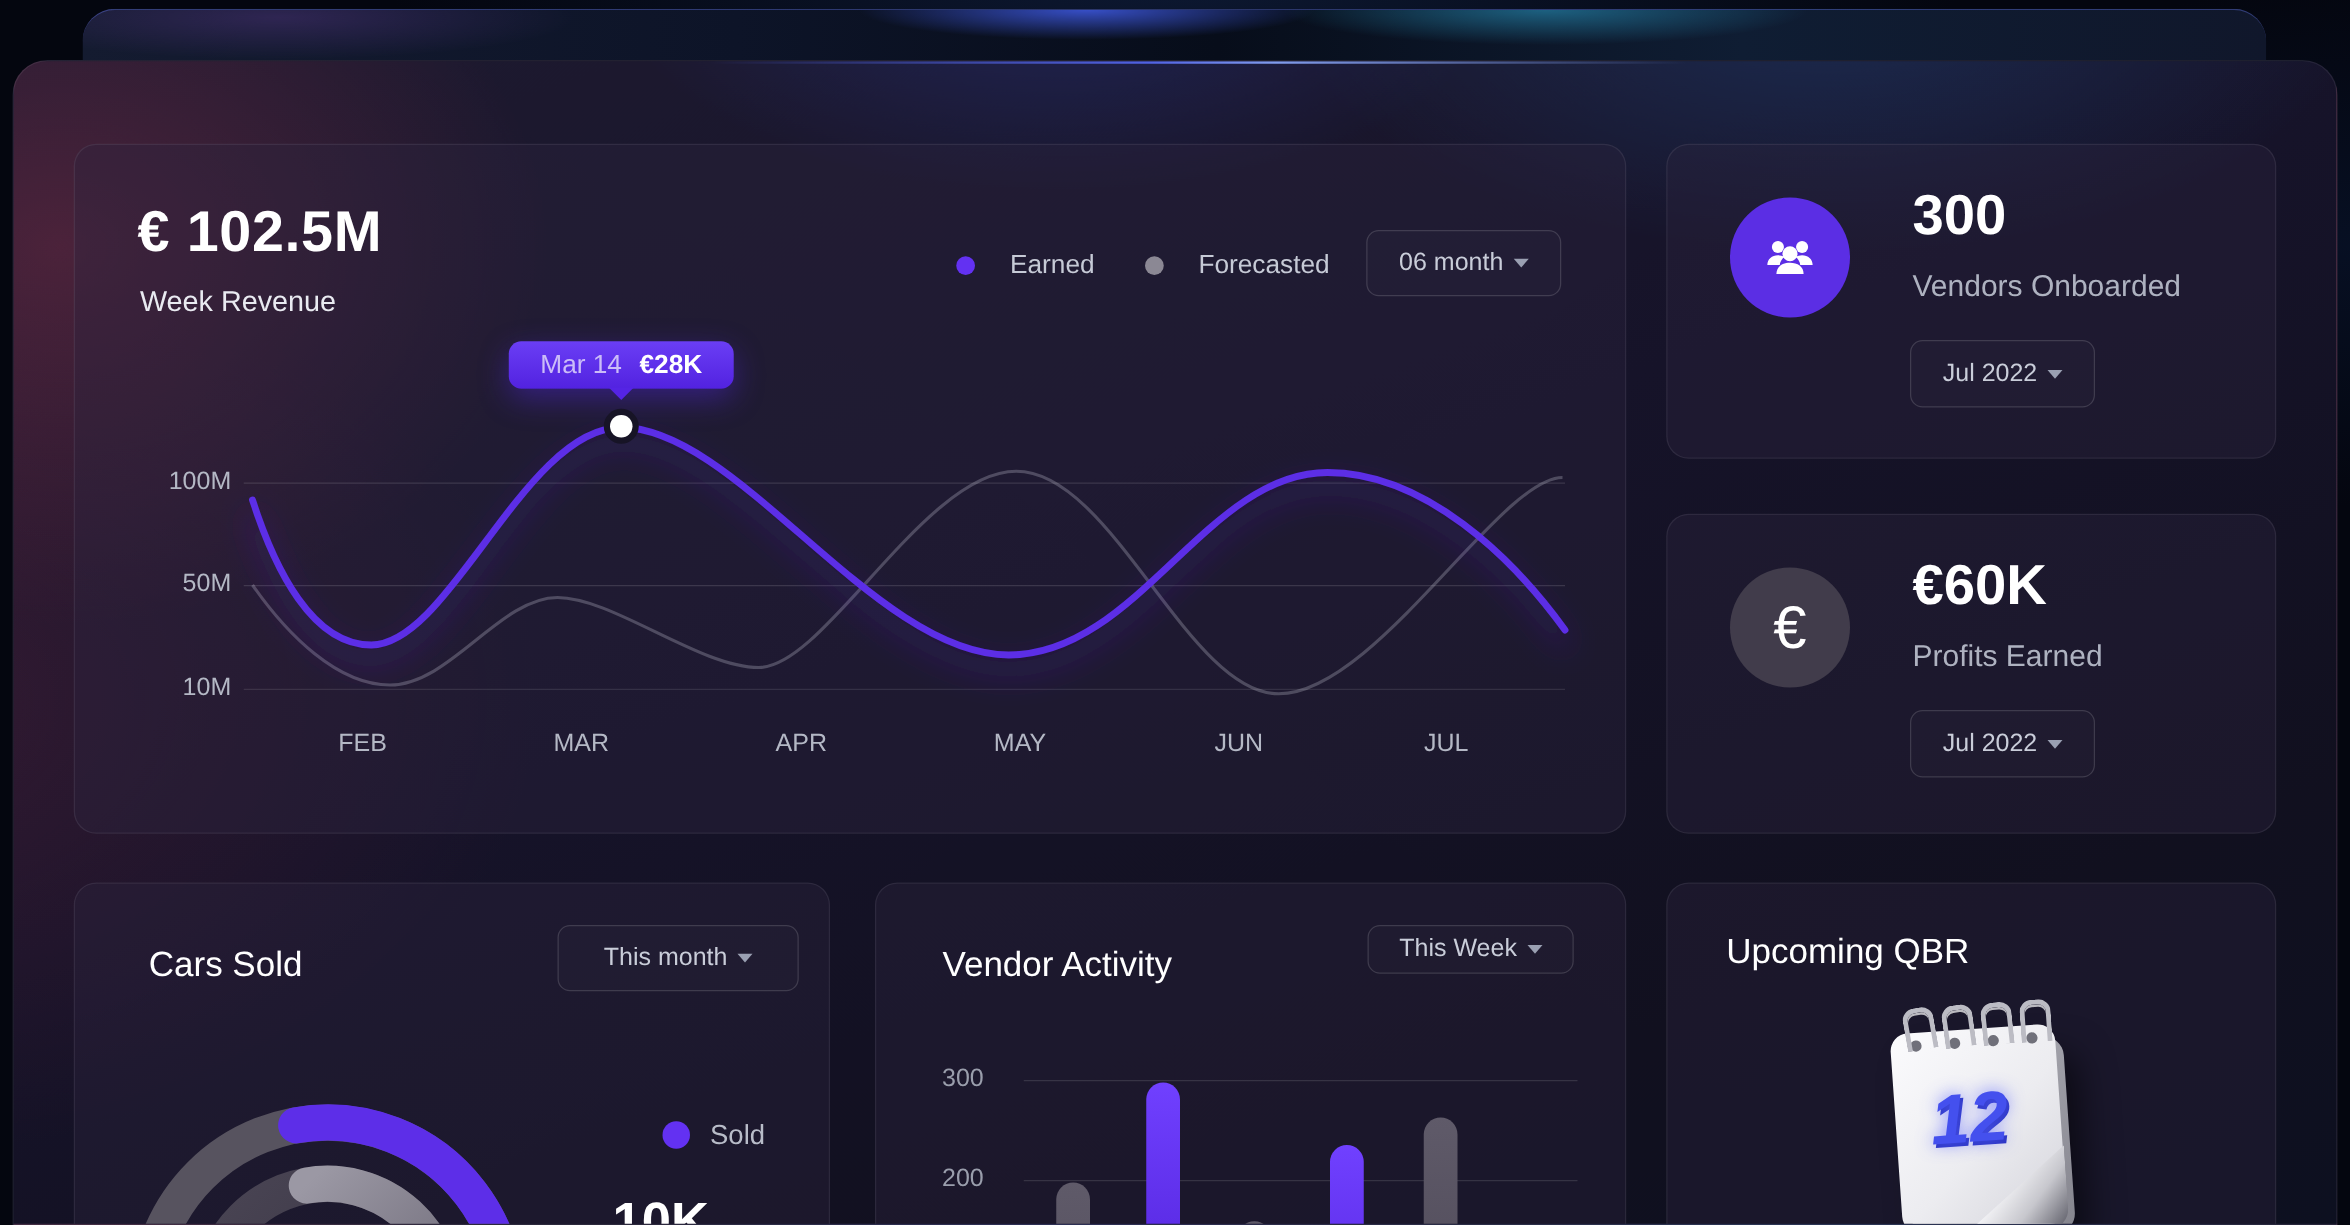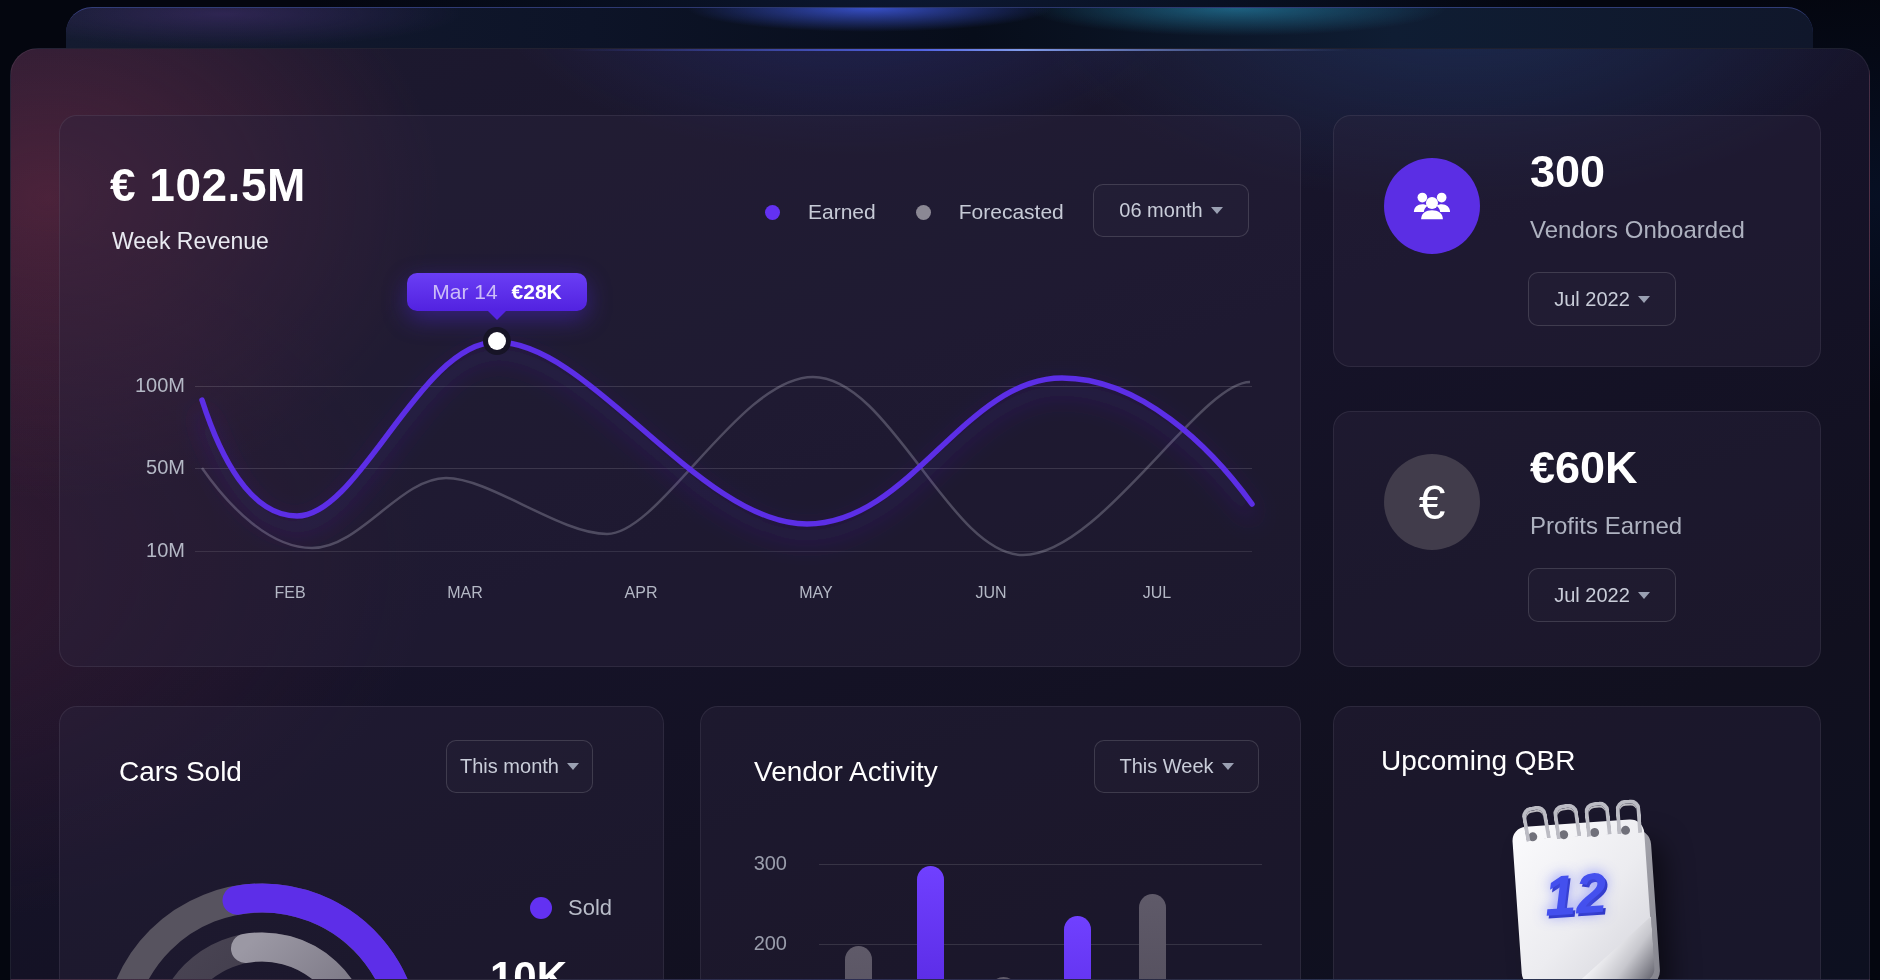--- a/index.html
+++ b/index.html
@@ -39,21 +39,21 @@
   .legend{position:absolute;left:705px;top:84px;display:flex;align-items:center;gap:12px;}
   .legend .dot{width:15px;height:15px;border-radius:50%;}
   .legend .lbl{font-size:21px;color:#c6cad6;margin-right:28px;margin-left:16px;}
   .dd{position:absolute;display:flex;align-items:center;justify-content:center;gap:8px;
     border:1px solid rgba(255,255,255,.14);border-radius:10px;color:#c9cdd9;font-size:20px;
     background:rgba(255,255,255,.015);cursor:pointer;box-sizing:border-box;}
   .caret{width:0;height:0;border-left:6px solid transparent;border-right:6px solid transparent;
     border-top:7px solid #9aa0b2;}
   .grid{position:absolute;left:135px;width:1057px;height:1px;background:rgba(255,255,255,.13);}
   .ylab{position:absolute;left:30px;width:95px;text-align:right;font-size:20px;color:#b4b8c5;}
-  .xlab{position:absolute;top:468px;transform:translateX(-50%);font-size:16px;color:#b4b8c5;}
+  .xlab{position:absolute;top:468px;transform:translateX(-50%);font-size:20px;color:#b4b8c5;}
   .chart-svg{position:absolute;left:0;top:0;pointer-events:none;}
   .tooltip{position:absolute;left:347px;top:157px;width:180px;height:38px;border-radius:10px;
     background:linear-gradient(180deg,#6a3ef5,#5222e0);display:flex;align-items:center;justify-content:center;gap:14px;
     box-shadow:0 8px 24px rgba(80,40,220,.45);}
   .tooltip::after{content:"";position:absolute;left:80px;bottom:-9px;width:0;height:0;
     border-left:10px solid transparent;border-right:10px solid transparent;border-top:10px solid #5524e4;}
   .tt-date{font-size:21px;color:#cbbcf8;}
   .tt-val{font-size:21px;color:#fff;font-weight:700;}
   .marker{position:absolute;left:428px;top:216px;width:18px;height:18px;border-radius:50%;
     background:#fff;box-shadow:0 0 0 5px #171426;}
@@ -176,21 +176,21 @@
       <div class="stat-value">€60K</div>
       <div class="stat-label">Profits Earned</div>
       <div class="dd" style="left:194px;top:156px;width:148px;height:54px;">
         <span>Jul 2022</span>
         <span class="caret"></span>
       </div>
     </div>
 
     <div class="card" style="left:48px;top:657px;width:605px;height:420px;overflow:hidden;">
       <div class="card-title" style="left:59px;top:49px;">Cars Sold</div>
-      <div class="dd" style="left:386px;top:33px;width:147px;height:53px;">
+      <div class="dd" style="left:386px;top:33px;width:193px;height:53px;">
         <span>This month</span>
         <span class="caret"></span>
       </div>
 
       <svg style="position:absolute;left:-8px;top:125px;" width="420" height="420" viewBox="0 0 420 420">
         <defs>
           <linearGradient id="innerTrack" x1="0" y1="0" x2="1" y2="1">
             <stop offset="0" stop-color="#4a4554"></stop>
               <stop offset="1" stop-color="#322e3d"></stop>
           </linearGradient>
@@ -208,21 +208,21 @@
 
       <div class="mini-legend" style="left:470px;top:188px;">
         <span class="dot" style="background:#6331f2;"></span>
         <span class="lbl">Sold</span>
       </div>
       <div class="big-10k">10K</div>
     </div>
 
     <div class="card" style="left:689px;top:657px;width:601px;height:420px;overflow:hidden;">
       <div class="card-title" style="left:53px;top:49px;">Vendor Activity</div>
-      <div class="dd" style="left:393px;top:33px;width:165px;height:53px;">
+      <div class="dd" style="left:393px;top:33px;width:165px;height:39px;">
         <span>This Week</span>
         <span class="caret"></span>
       </div>
 
       <div class="bgrid" style="top:157px;"></div>
       <div class="bgrid" style="top:237px;"></div>
       <div class="blab" style="top:145px;">300</div>
       <div class="blab" style="top:225px;">200</div>
 
       <span class="bar gray" style="left:144px;top:239px;"></span>

